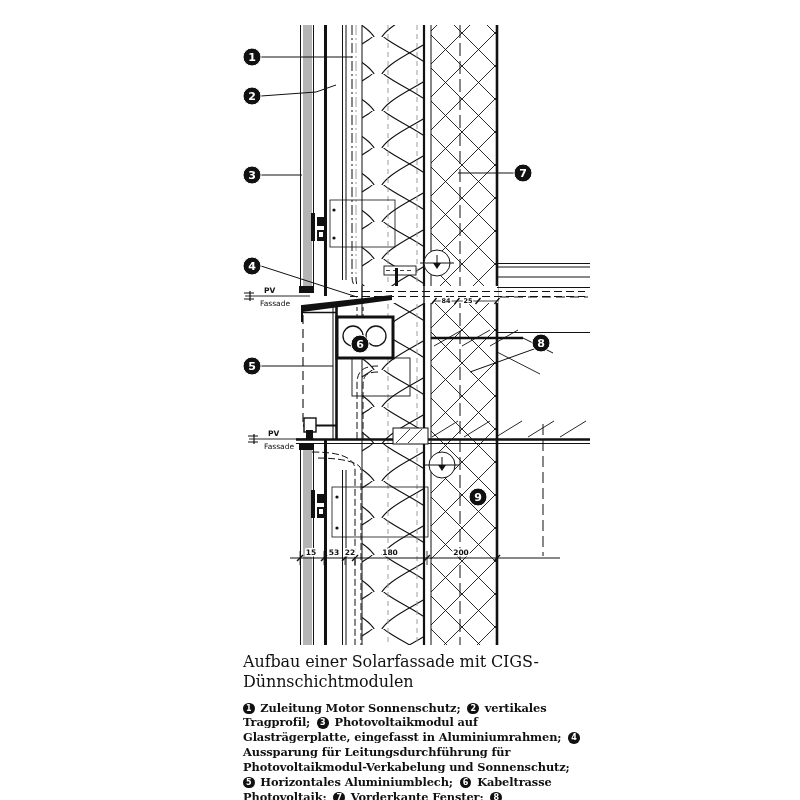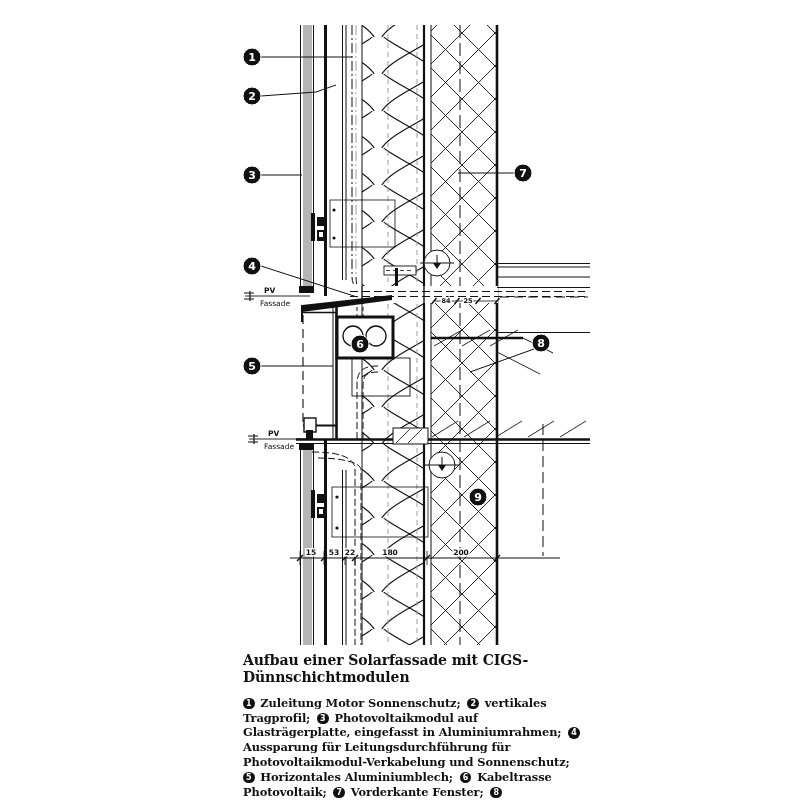--- a/index.html
+++ b/index.html
@@ -1,21 +1,21 @@
 <!DOCTYPE html>
 <html><head>
 <meta charset="utf-8">
 <style>
   html,body{margin:0;padding:0;background:#ffffff;}
   .page{position:relative;width:800px;height:800px;background:#ffffff;overflow:hidden;
         font-family:"DejaVu Sans",sans-serif;color:#111;}
   svg{position:absolute;left:0;top:0;}
   .caption{position:absolute;left:243px;top:652px;width:340px;color:#111;
            font-family:"DejaVu Serif",serif;}
-  .cap-title{font-weight:bold;font-size:14px;line-height:1.24;letter-spacing:-0.1px;}
+  .cap-title{font-weight:normal;font-size:16px;line-height:1.24;letter-spacing:-0.1px;}
   .cap-legend{margin-top:9px;font-size:11.4px;line-height:1.3;font-weight:bold;letter-spacing:-0.1px;}
   .badge{display:inline-block;width:11.5px;height:11.5px;border-radius:50%;background:#111;
          color:#fff;font-size:8px;line-height:11.5px;text-align:center;
          font-family:"DejaVu Sans",sans-serif;font-weight:bold;vertical-align:1px;margin-right:2px;}
   .legend-item{margin-right:3px;}
 </style>
 </head>
 <body>
 
 <div class="page">

